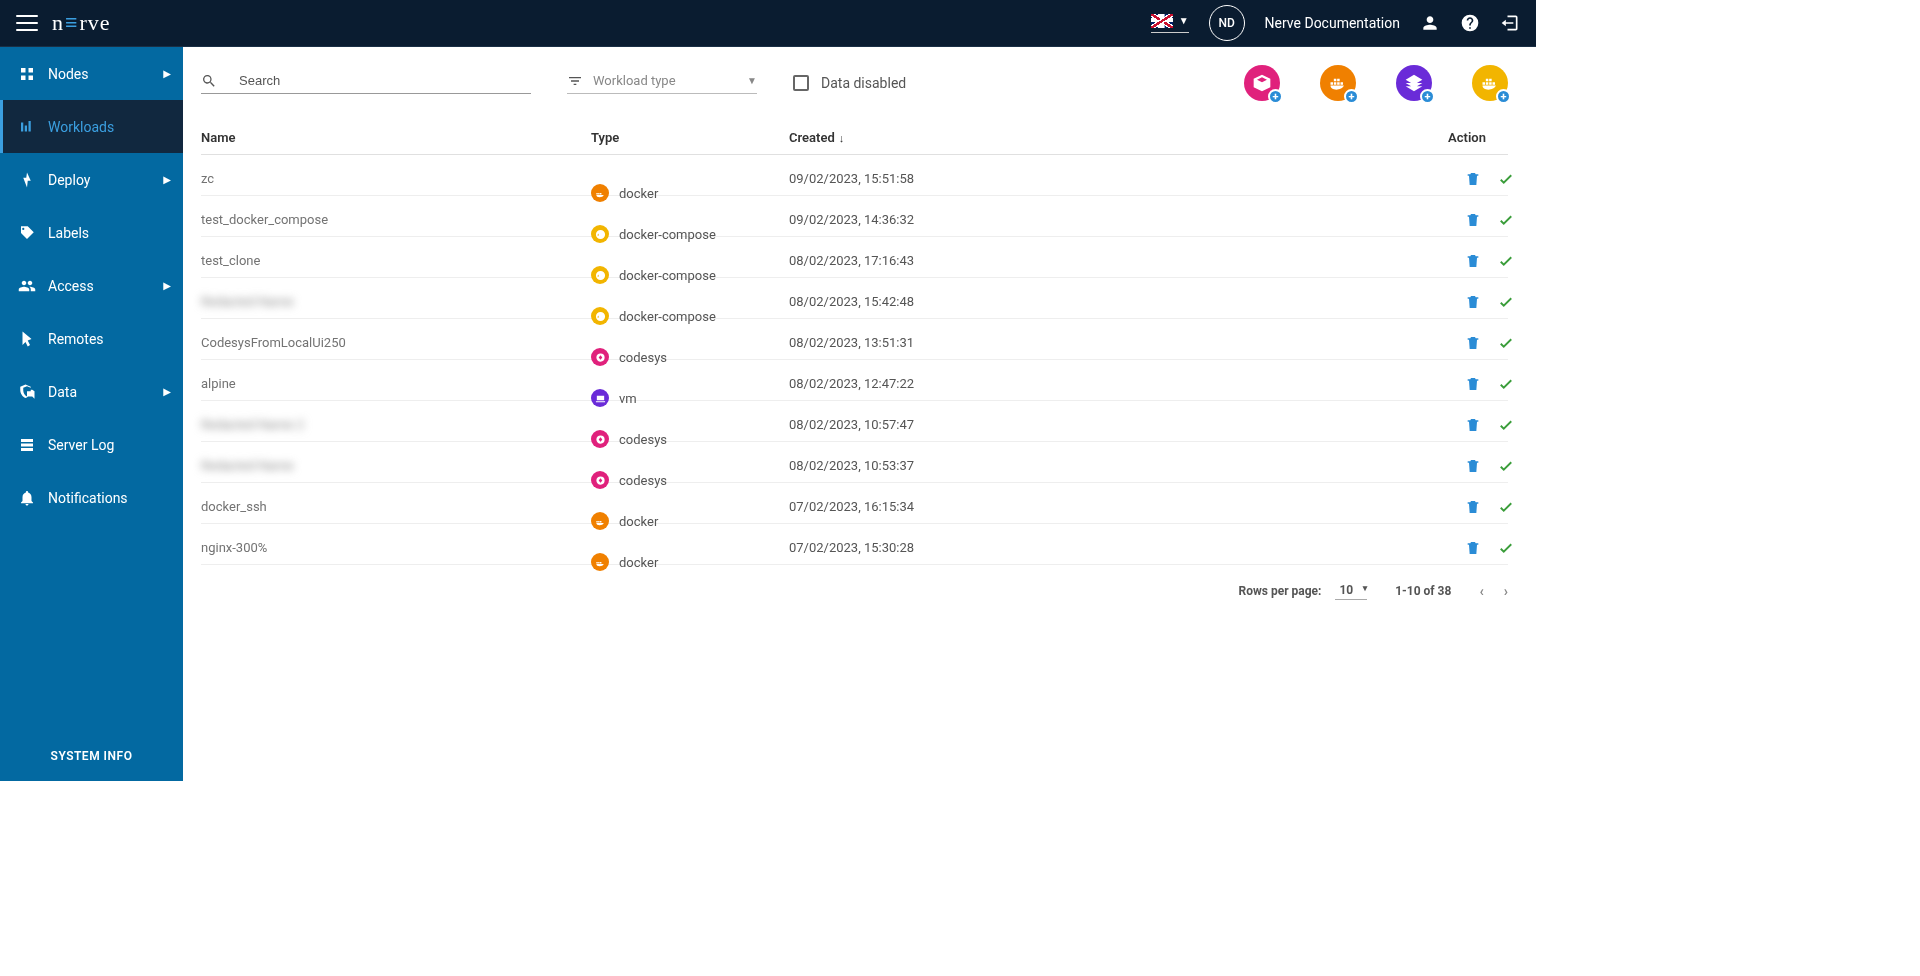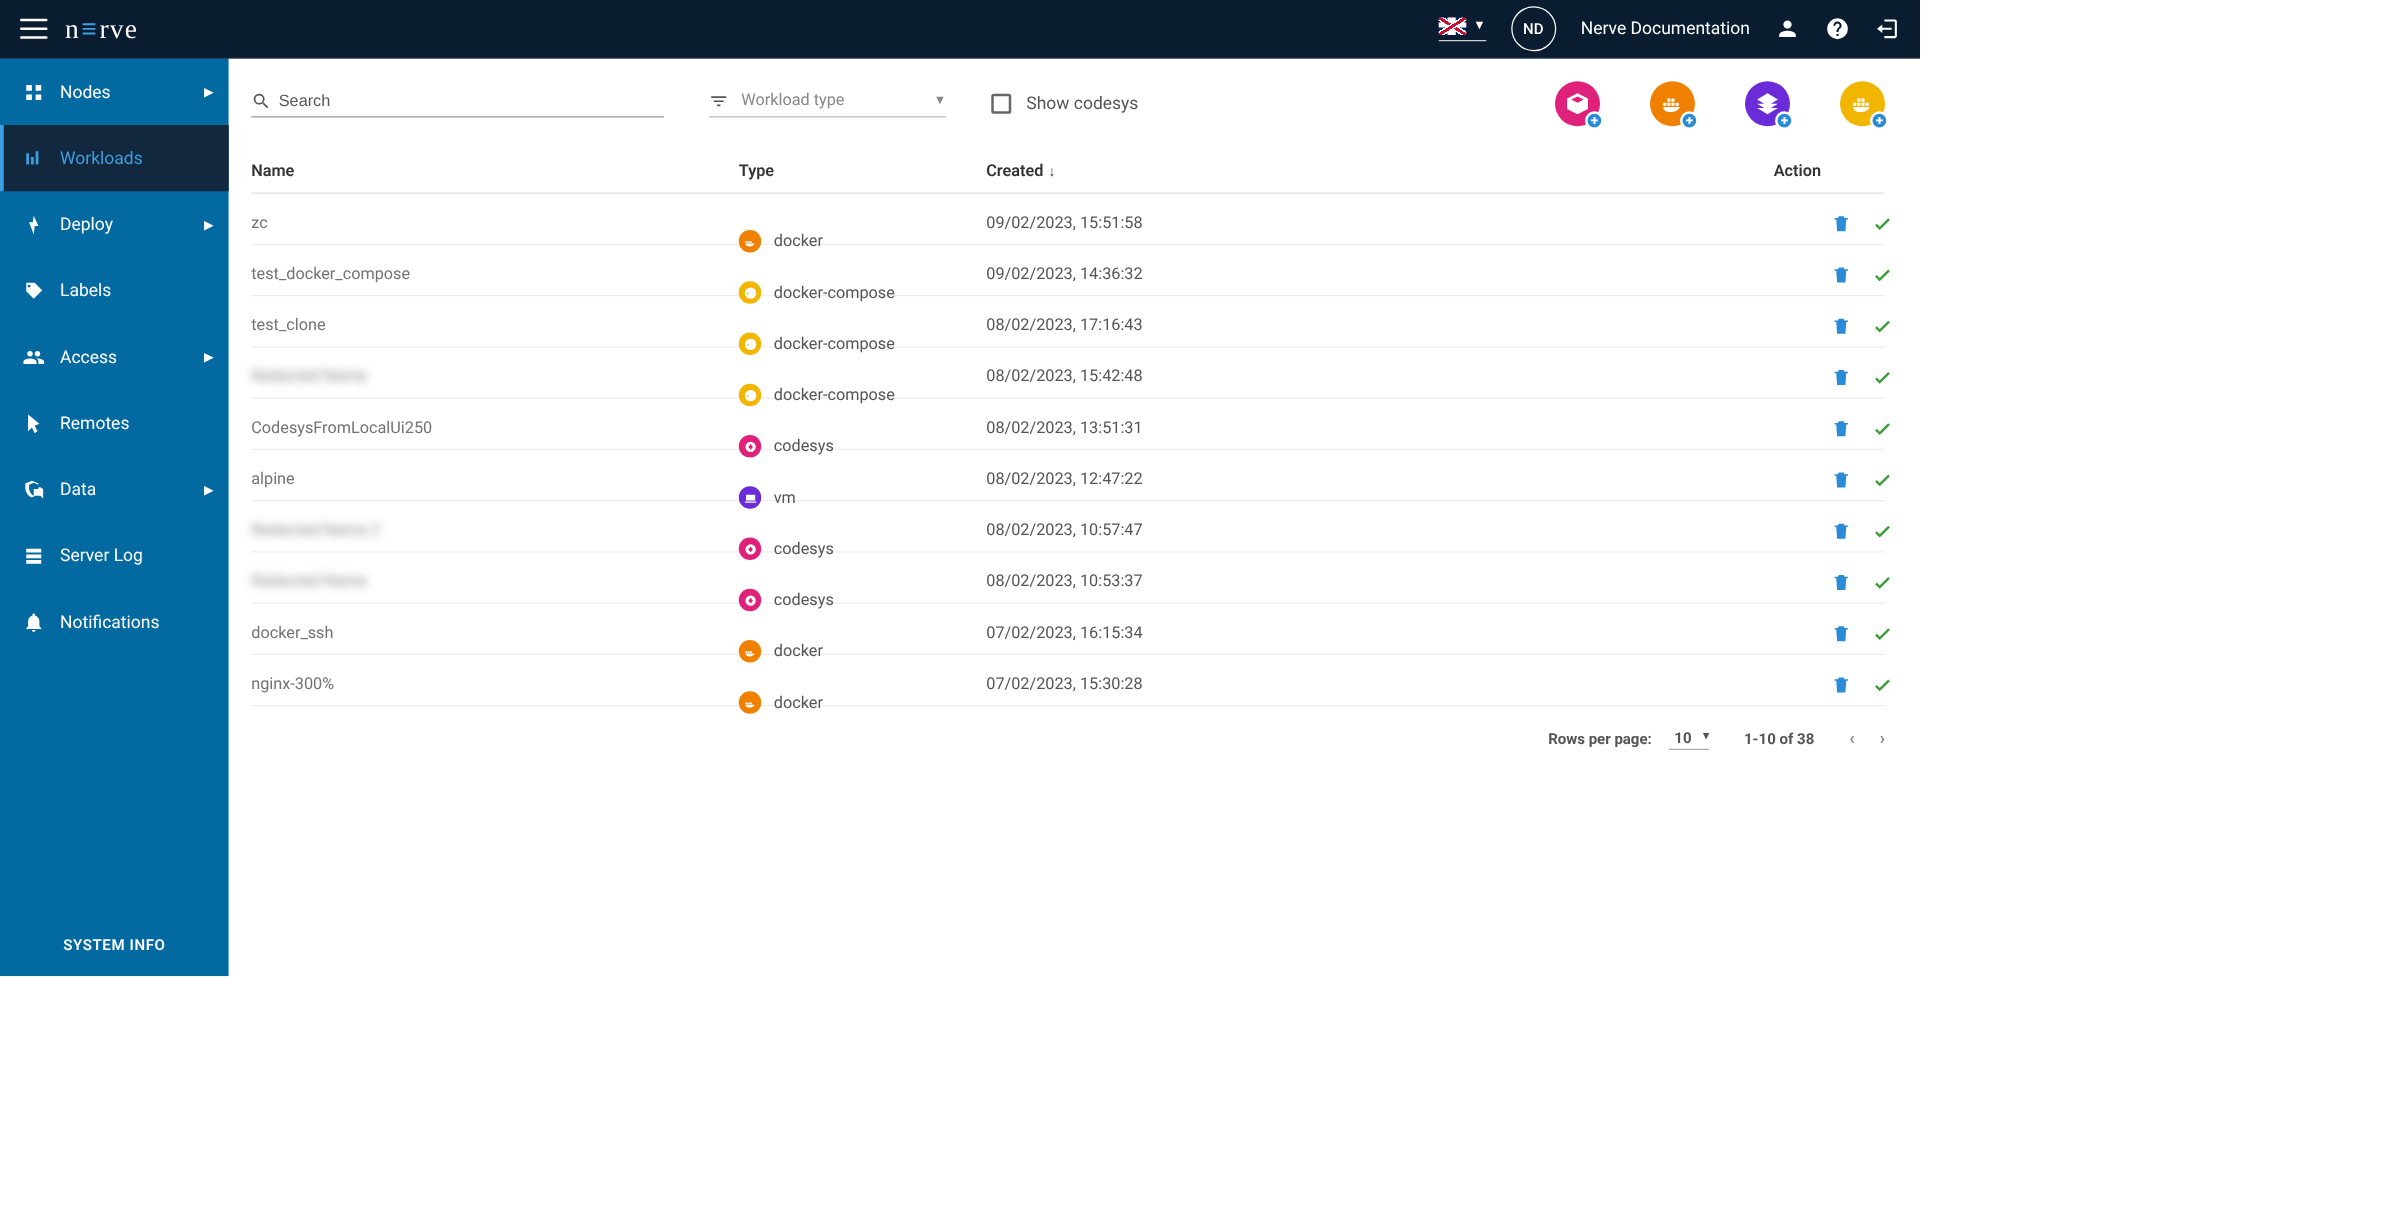--- a/index.html
+++ b/index.html
@@ -20,35 +20,35 @@
 .sidebar { width: 183px; background: #0369a1; color: #fff; display: flex; flex-direction: column; }
 .sidebar-items { flex: 1; }
 .sitem { height: 53px; display: flex; align-items: center; padding: 0 18px; gap: 12px; font-size: 14px; cursor: pointer; position: relative; }
 .sitem.active { background: #11283f; color: #3b9fe0; border-left: 3px solid #3b9fe0; padding-left: 15px; }
 .sitem .arrow { position: absolute; right: 12px; font-size: 10px; }
 .sicon { width: 18px; height: 18px; fill: #fff; flex-shrink: 0; }
 .sitem.active .sicon { fill: #3b9fe0; }
 .system-info { text-align: center; padding: 18px 0; font-size: 12px; font-weight: 600; letter-spacing: 0.5px; cursor: pointer; }
 .main { flex: 1; background: #fff; padding: 18px 28px 10px 18px; overflow: auto; }
 .toolbar { display: flex; align-items: center; gap: 36px; margin-bottom: 20px; }
-.search-wrap { display: flex; align-items: center; gap: 6px; border-bottom: 1px solid #999; width: 330px; padding-bottom: 4px; }
+.search-wrap { display: flex; align-items: center; gap: 22px; border-bottom: 1px solid #999; width: 330px; padding-bottom: 4px; }
 .search-wrap input { border: none; outline: none; font-size: 13px; flex: 1; }
 .search-wrap input::placeholder { color: #555; }
 .filter-wrap { display: flex; align-items: center; gap: 10px; border-bottom: 1px solid #bbb; width: 190px; padding-bottom: 4px; color: #888; font-size: 13px; cursor: pointer; }
 .filter-wrap .dd { margin-left: auto; font-size: 10px; }
 .checkbox-wrap { display: flex; align-items: center; gap: 12px; font-size: 14px; color: #555; cursor: pointer; }
 .cbox { width: 16px; height: 16px; border: 2px solid #666; border-radius: 2px; }
 .add-btns { margin-left: auto; display: flex; gap: 40px; }
 .add-btn { width: 36px; height: 36px; border-radius: 50%; display: flex; align-items: center; justify-content: center; color: #fff; position: relative; cursor: pointer; }
 .add-btn .plus { position: absolute; right: -3px; bottom: -3px; width: 15px; height: 15px; background: #2a8cd6; border-radius: 50%; border: 2px solid #fff; display: flex; align-items: center; justify-content: center; font-size: 11px; font-weight: bold; }
 .table { width: 100%; }
 .thead, .trow { display: grid; grid-template-columns: 390px 198px 630px 100px; align-items: center; font-size: 13px; }
 .thead { height: 34px; color: #333; font-weight: 600; border-bottom: 1px solid #e0e0e0; }
 .thead .sort { font-size: 11px; margin-left: 4px; }
-.thead .action-h { text-align: left; padding-right: 4px; }
+.thead .action-h { text-align: center; padding-right: 4px; }
 .trow { height: 41px; border-bottom: 1px solid #eee; color: #555; }
 .name-cell { font-size: 13px; color: #737373; }
 .name-cell.blur { filter: blur(4px); color: #888; }
 .type-cell { display: flex; align-items: center; gap: 10px; margin-top: 29px; }
 .type-badge { width: 18px; height: 18px; border-radius: 50%; display:flex; align-items:center; justify-content:center; }
 .type-badge svg { width: 11px; height: 11px; fill: #fff; }
 .action-cell { display: flex; justify-content: flex-end; gap: 16px; align-items: center; padding-right: 4px; }
 .del-icon { width: 16px; height: 16px; fill: #2a8cd6; cursor: pointer; }
 .ok-icon { width: 18px; height: 18px; stroke: #3a9d3a; stroke-width: 2.5; fill: none; cursor: pointer; }
 .pager { display: flex; align-items: center; justify-content: flex-end; gap: 28px; margin-top: 16px; font-size: 12px; color: #555; font-weight: bold; }
@@ -165,21 +165,21 @@
       </div>
       <div class="filter-wrap">
         <svg class="tool-icon" viewBox="0 0 24 24">
             <path d="M10 18h4v-2h-4v2zM3 6v2h18V6H3zm3 7h12v-2H6v2z"></path>
           </svg>
         <span>Workload type</span>
         <span class="dd">▼</span>
       </div>
       <div class="checkbox-wrap">
         <div class="cbox"></div>
-        <span>Show codesys</span>
+        <span>Data disabled</span>
       </div>
       <div class="add-btns" id="add-btns">
           <div class="add-btn" style="background: rgb(224, 33, 124);">
             <svg width="20" height="20" viewBox="0 0 24 24" fill="#fff">
               <path d="M12 2L2 7v10l10 5 10-5V7L12 2zm0 3l6 3-6 3-6-3 6-3z"></path>
             </svg>
             <div class="plus">+</div>
           </div>
           <div class="add-btn" style="background: rgb(240, 128, 0);">
             <svg width="20" height="20" viewBox="0 0 24 24" fill="#fff">

